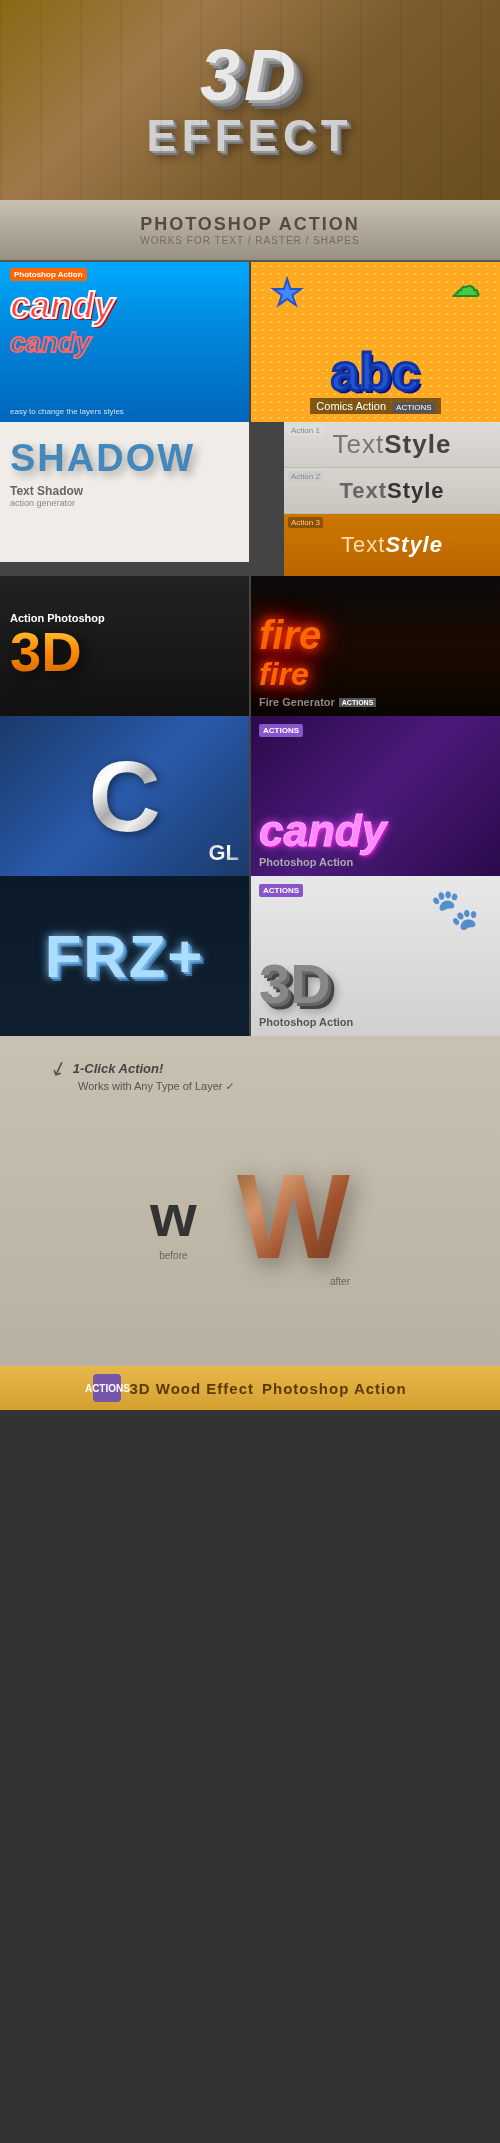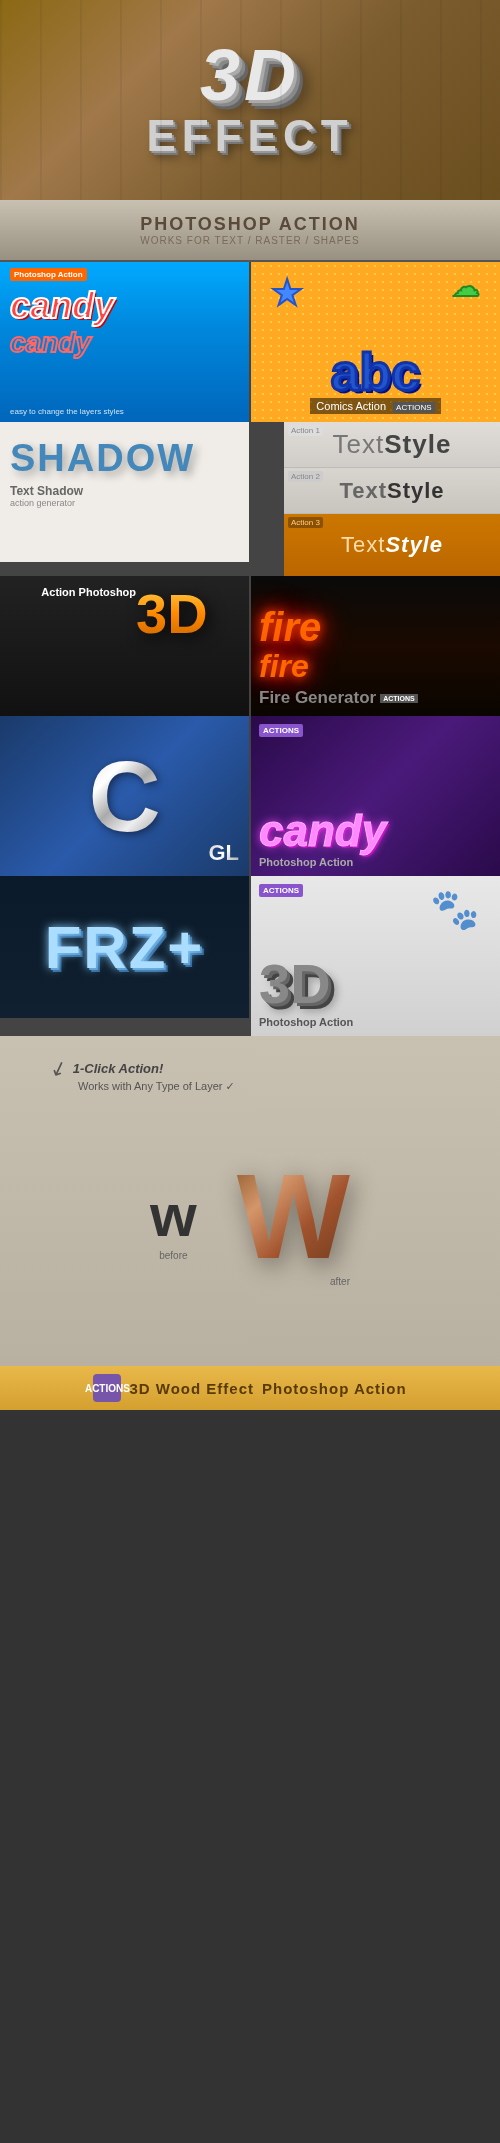--- a/index.html
+++ b/index.html
@@ -213,21 +213,21 @@
     .shadow-sub2 {
       font-size: 9px;
       color: #888;
     }
 
     
     .action3d-card {
       height: 140px;
       background: linear-gradient(180deg, #222 0%, #111 100%);
       display: flex;
-      flex-direction: row;
+      flex-direction: column;
       align-items: flex-start;
       justify-content: center;
       padding: 10px;
     }
     .action3d-title {
       font-size: 11px;
       color: white;
       font-weight: bold;
     }
     .action3d-text {
@@ -254,21 +254,21 @@
     }
     .fire-text {
       font-size: 40px;
       font-weight: 900;
       font-style: italic;
       color: #ff6600;
       text-shadow: 0 0 10px #ff4400, 0 0 20px #ff2200, 0 0 30px #ff0000;
       line-height: 1.1;
     }
     .fire-label {
-      font-size: 17px;
+      font-size: 11px;
       color: #888;
       font-weight: bold;
     }
 
     
     .chrome-card {
       height: 160px;
       background: linear-gradient(135deg, #1a3a6a 0%, #2a5aaa 50%, #1a3a6a 100%);
       display: flex;
       align-items: center;
@@ -317,21 +317,21 @@
       -webkit-text-stroke: 1px #ffaaff;
     }
     .candy2-label {
       font-size: 11px;
       color: #aaa;
       font-weight: bold;
     }
 
     
     .freeze-card {
-      height: 142px;
+      height: 160px;
       background: linear-gradient(180deg, #0a1a2a 0%, #102030 100%);
       display: flex;
       align-items: center;
       justify-content: center;
       position: relative;
     }
     .freeze-text {
       font-size: 60px;
       font-weight: 900;
       color: #aaddff;

